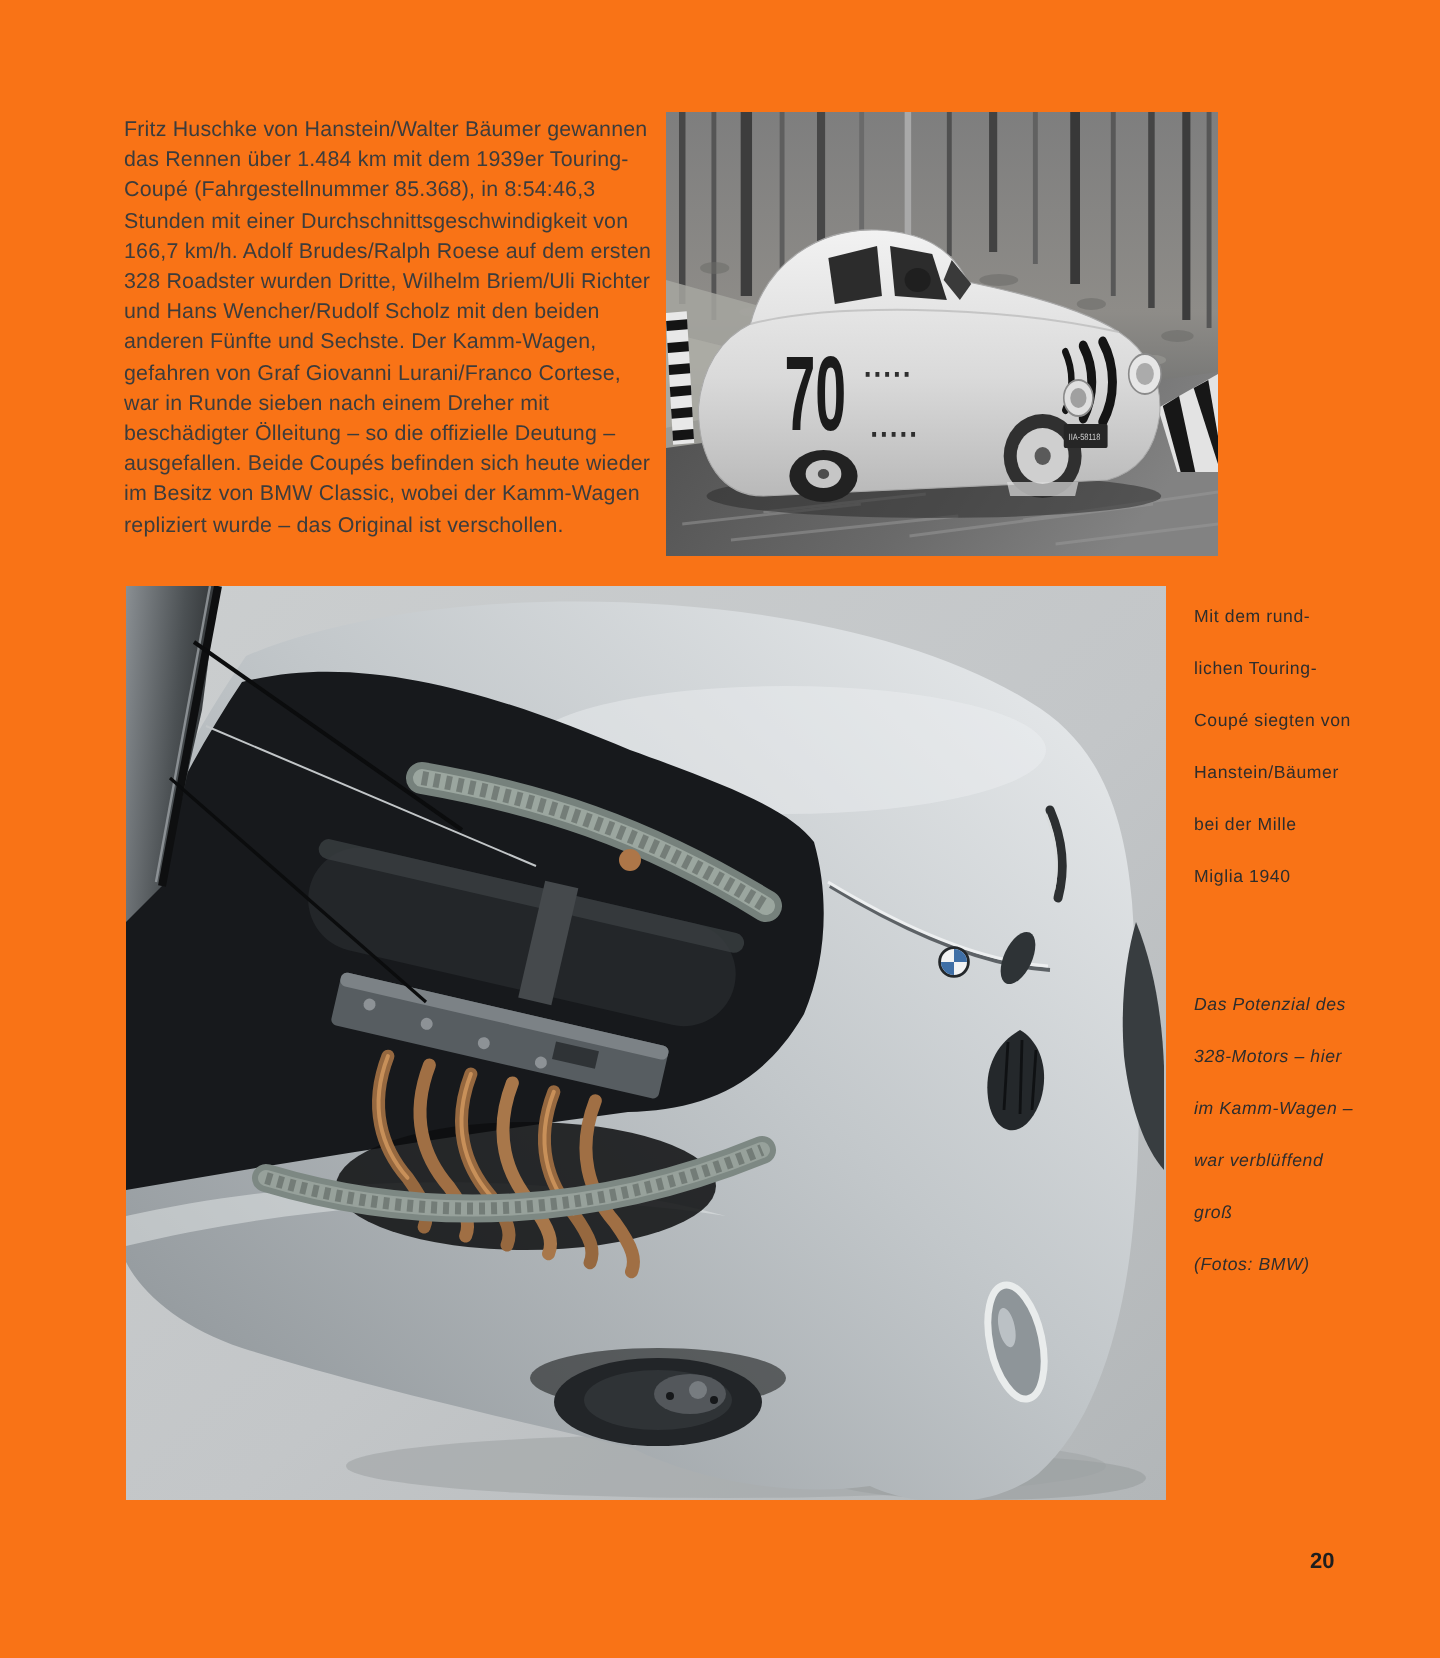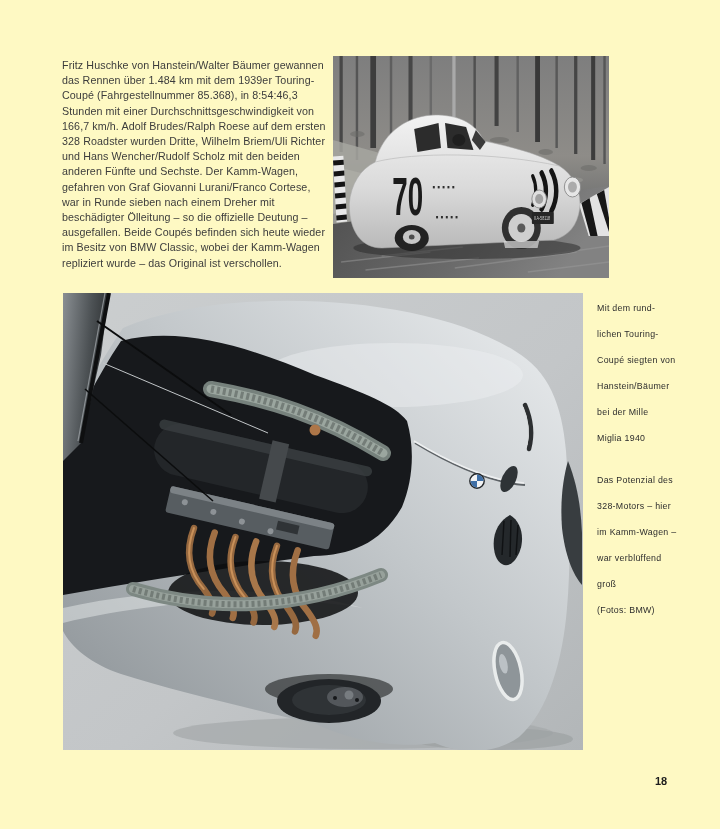--- a/index.html
+++ b/index.html
@@ -1,34 +1,34 @@
 <!DOCTYPE html>
 <html><head>
 <meta charset="utf-8">
 <style>
   html,body{margin:0;padding:0;background:#e9e9e9;}
   .page{
-    position:relative;width:720px;height:829px;background:#fef9c3;
+    position:relative;width:720px;height:829px;background:#f97316;
     font-family:"Liberation Sans",sans-serif;overflow:hidden;margin:0 auto;
   }
   .body-text{
     position:absolute;left:62px;top:58px;width:264px;
     font-size:10.7px;line-height:15.2px;color:#3c3c3c;
     letter-spacing:0.1px;
   }
   .photo{position:absolute;display:block;}
   .photo svg{display:block;width:100%;height:100%;}
   .bw-photo{left:333px;top:56px;width:276px;height:222px;}
   .color-photo{left:63px;top:293px;width:520px;height:457px;}
   .caption-col{
     position:absolute;left:597px;top:295px;width:104px;
     font-size:8.8px;line-height:26px;color:#2d2d2d;letter-spacing:0.3px;
   }
   .caption-col p{margin:0;white-space:pre-line;}
-  .caption-col p + p{margin-top:16px;}
+  .caption-col p + p{margin-top:38px;font-style:italic;}
   .page-number{
     position:absolute;left:655px;top:775px;
     font-size:11px;font-weight:bold;color:#1e1e1e;
   }
 </style>
 </head>
 <body>
 
 <div class="page">
 
@@ -310,15 +310,15 @@
 bei der Mille
 Miglia 1940</p>
     <p>Das Potenzial des
 328-Motors – hier
 im Kamm-Wagen –
 war verblüffend
 groß
 (Fotos: BMW)</p>
   </div>
 
-  <div class="page-number">18</div>
+  <div class="page-number">20</div>
 
 </div>
 
 </body></html>

